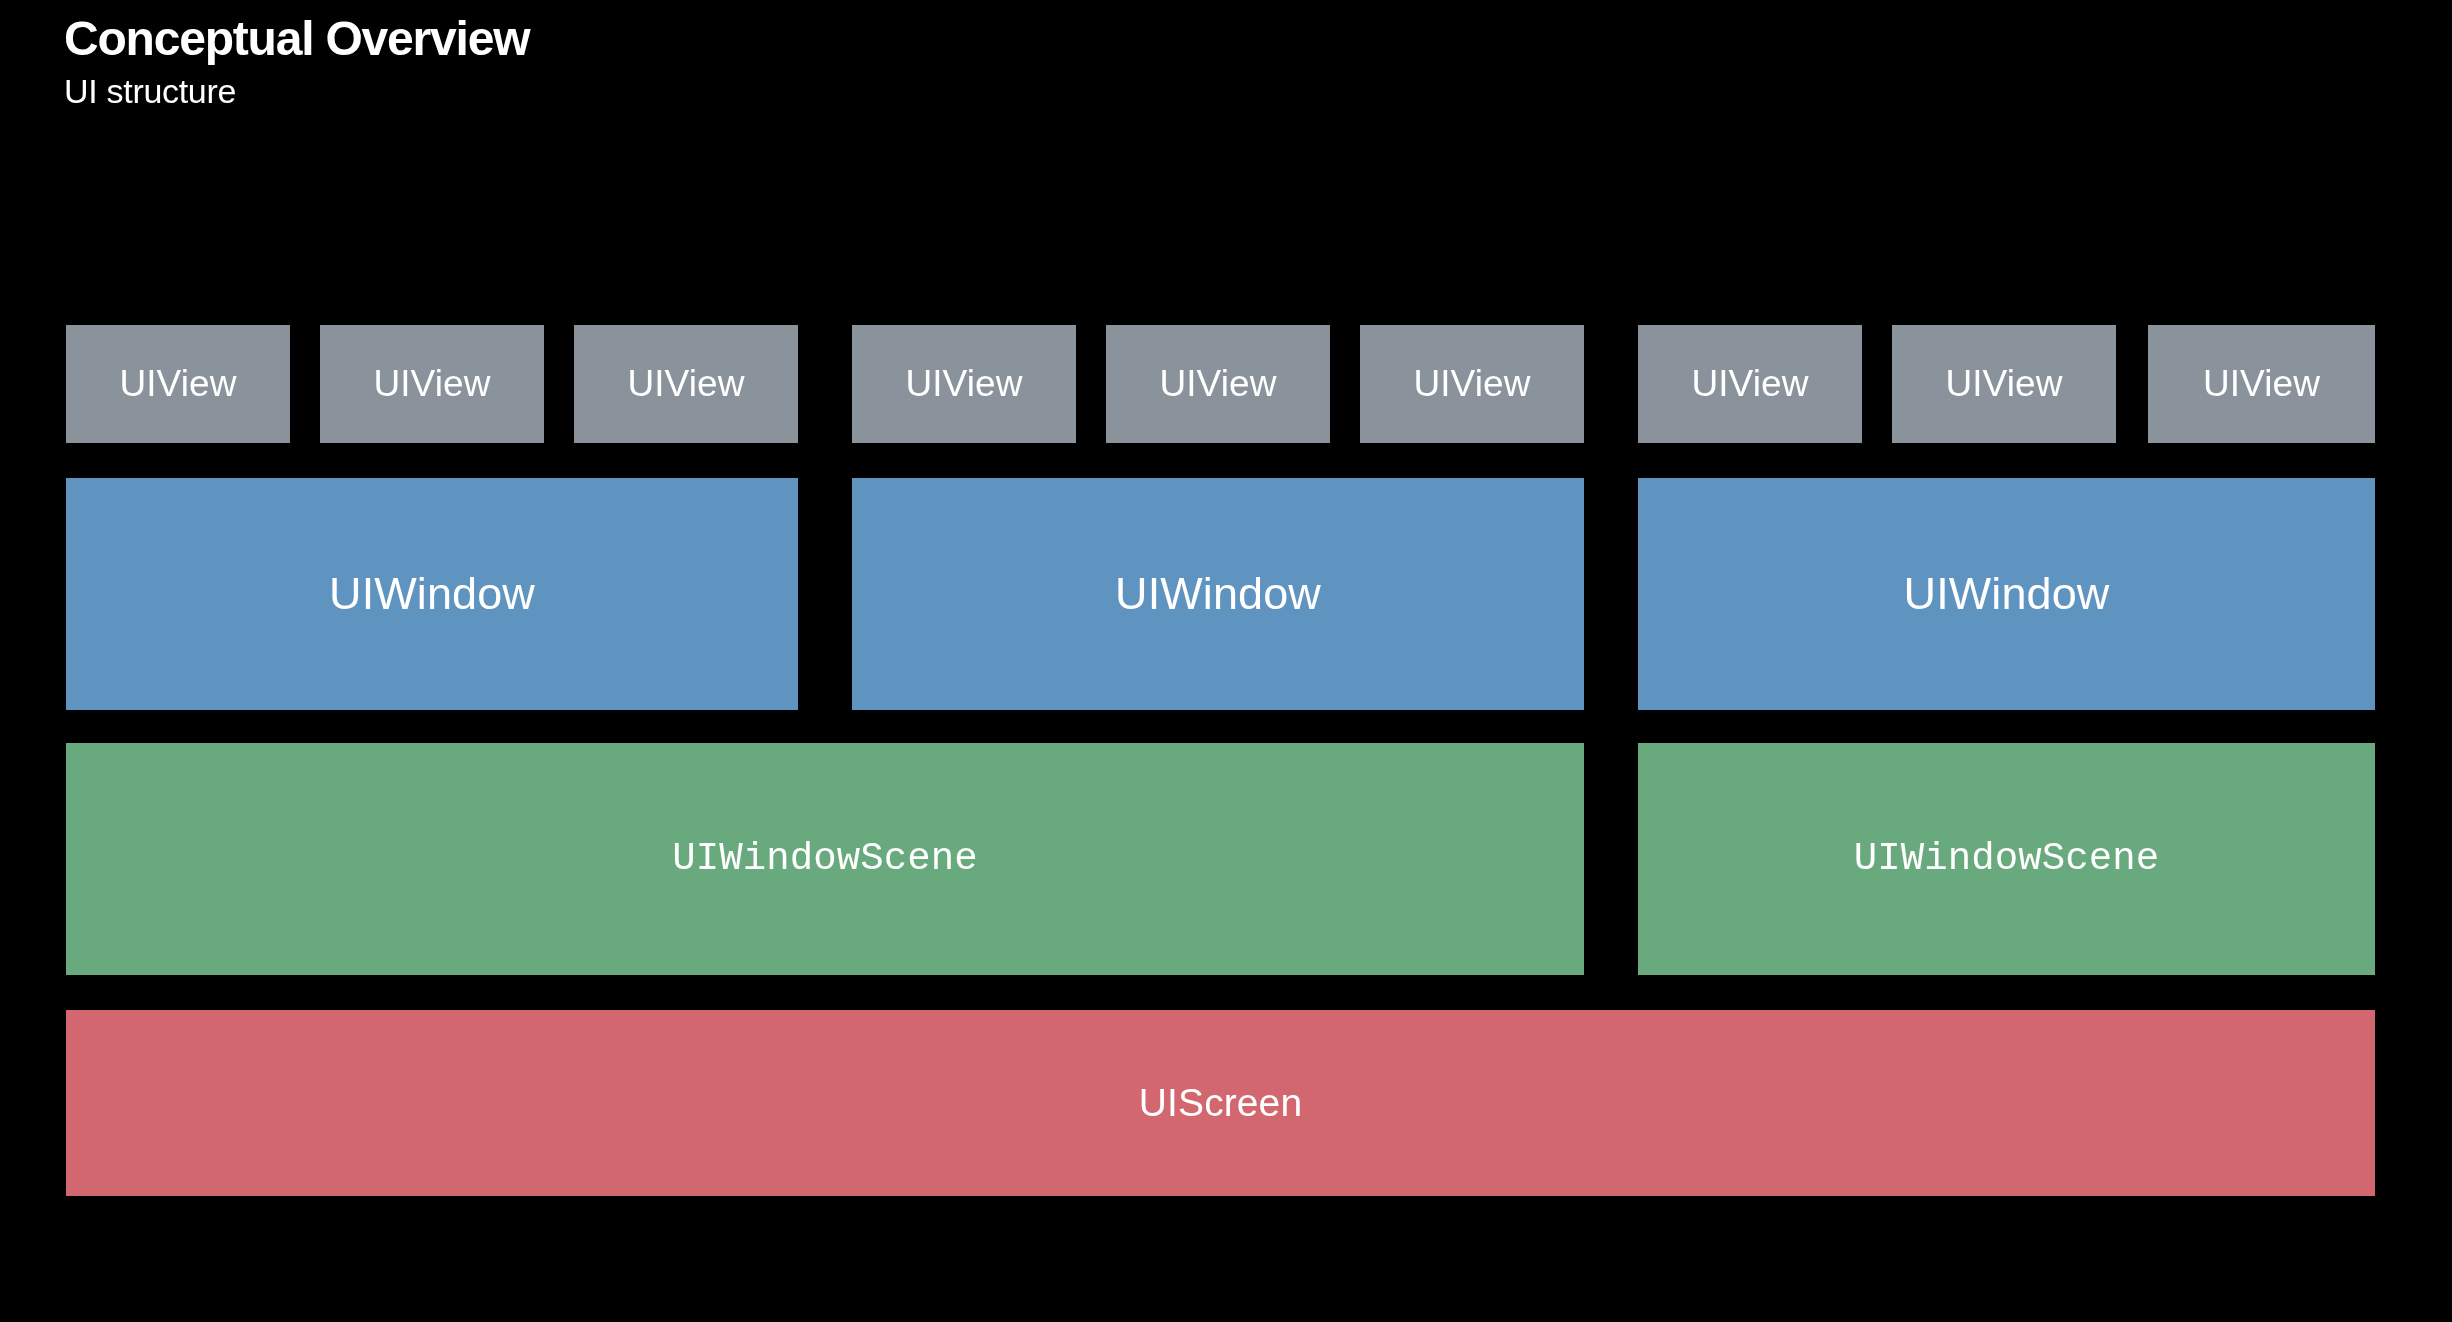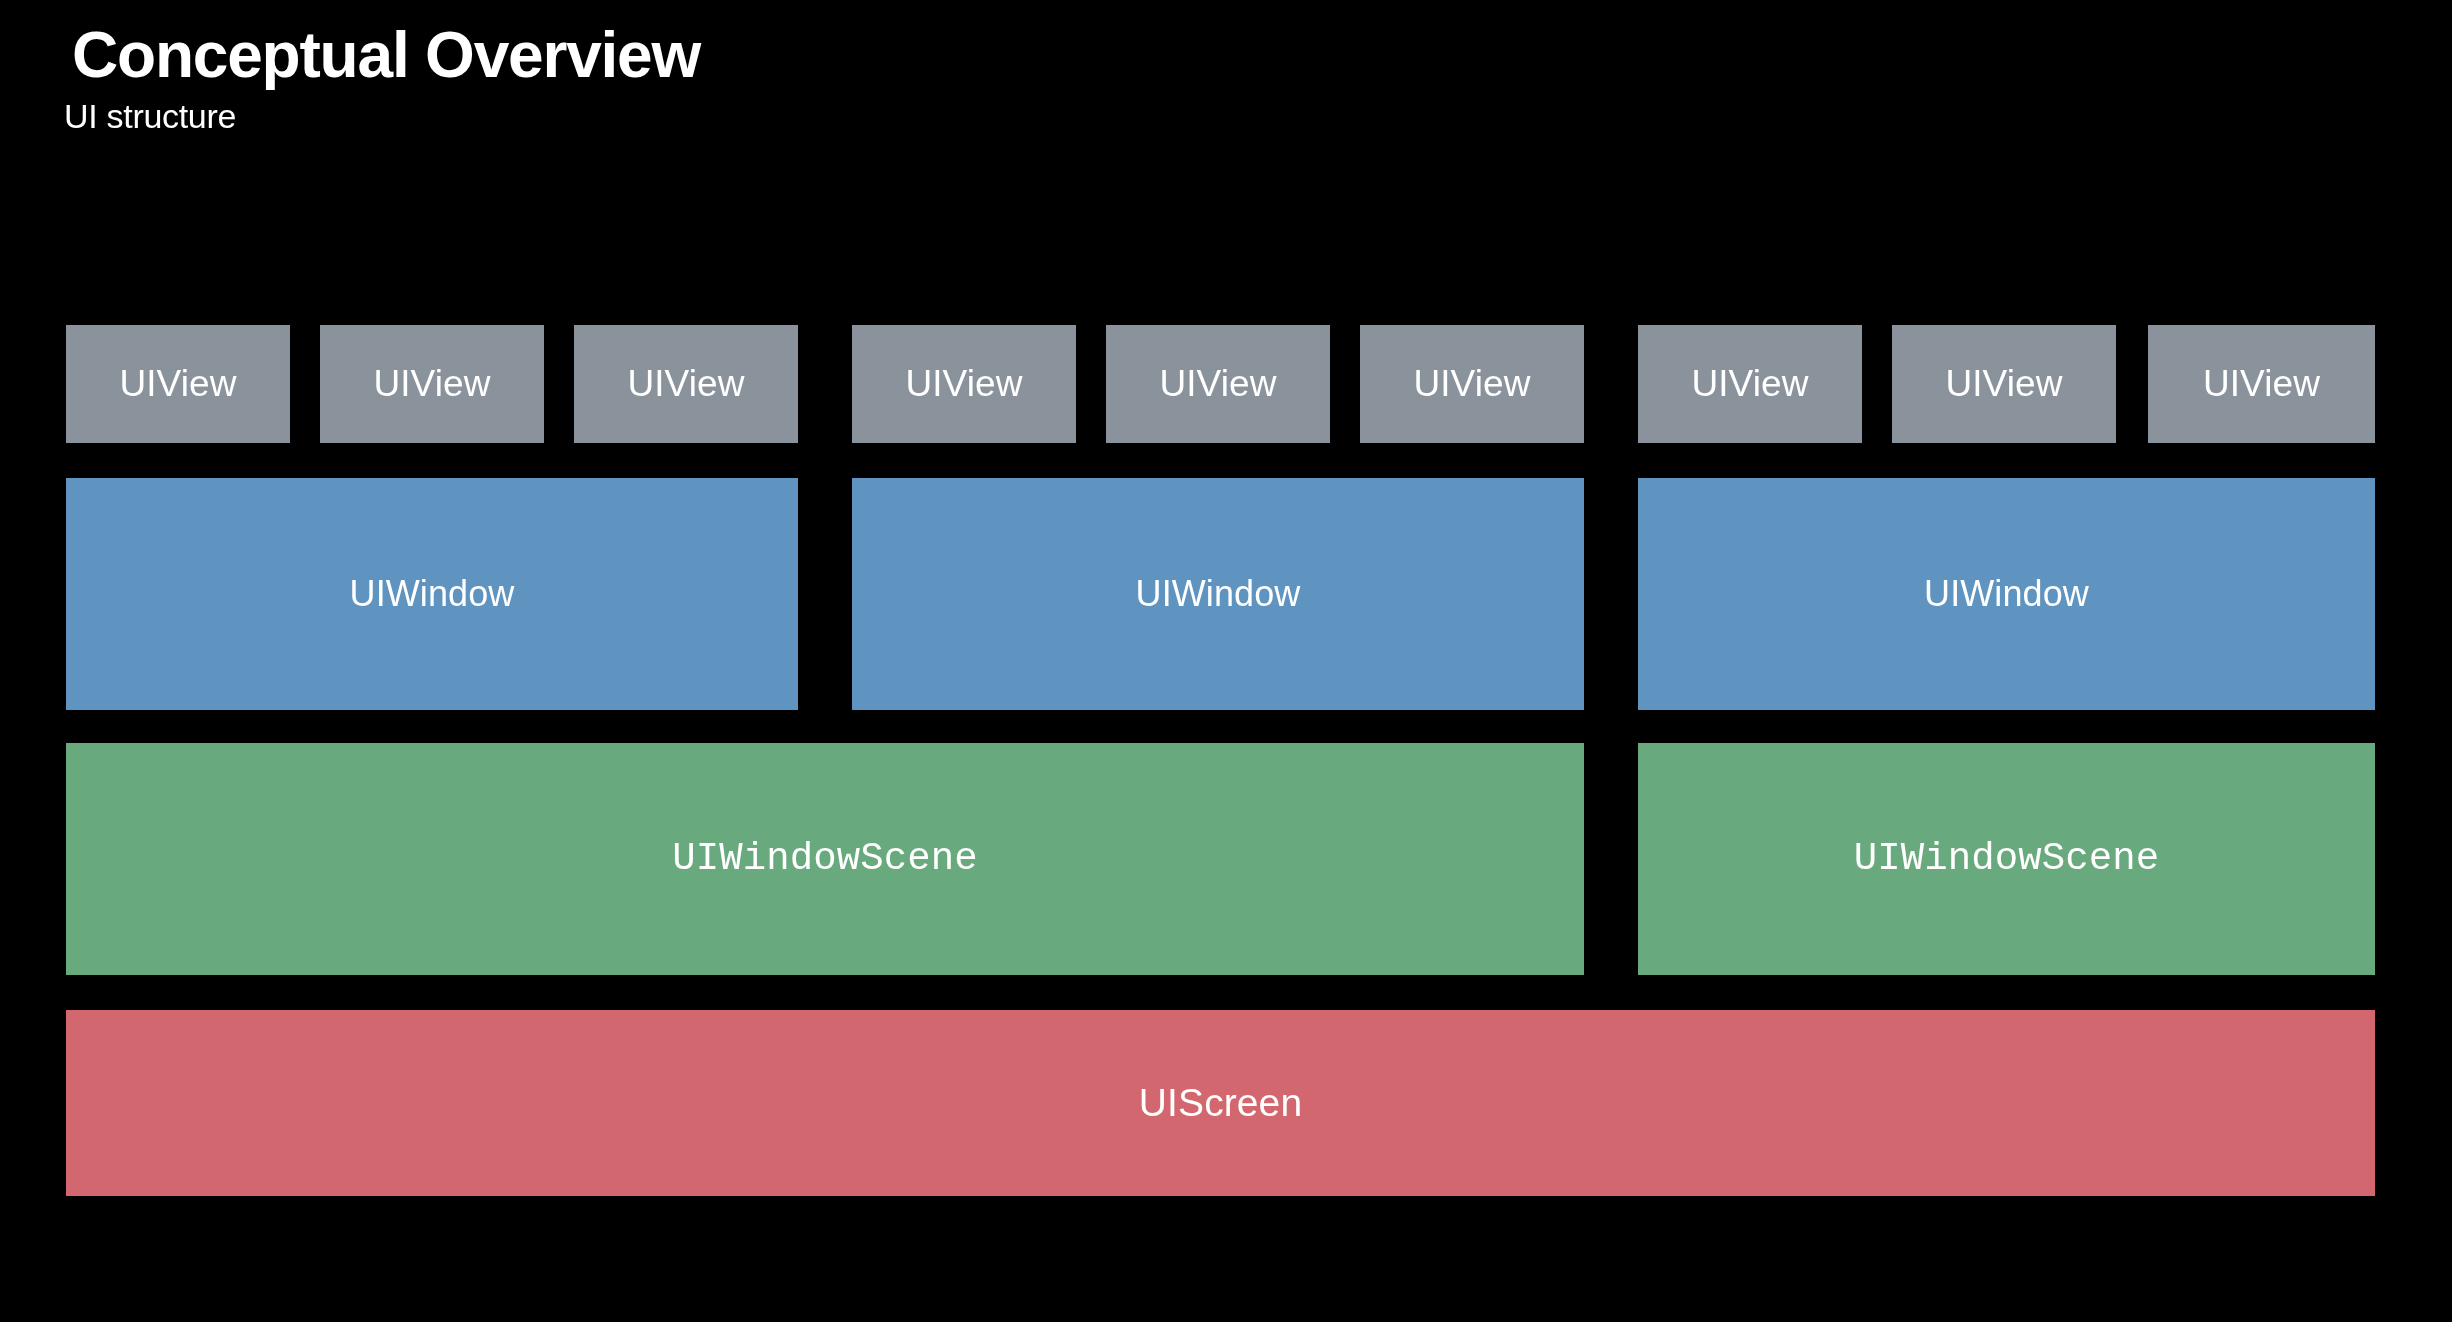--- a/index.html
+++ b/index.html
@@ -23,23 +23,23 @@
   }
 
   
   .header {
     position: absolute;
     left: 64px;
     top: 14px;
     width: 2300px;
   }
   .slide-title {
-    margin: 8px;
+    margin: 0;
     color: #ffffff;
-    font-size: 64px;
+    font-size: 48px;
     font-weight: 700;
     line-height: 1.06;
     letter-spacing: -1.2px;
     white-space: nowrap;
   }
   .slide-subtitle {
     margin: 8px 0 0 0;
     color: #ffffff;
     font-size: 34px;
     font-weight: 400;
@@ -67,21 +67,21 @@
     text-align: center;
     overflow: hidden;
   }
   .node-label {
     display: block;
     white-space: nowrap;
     letter-spacing: 0.1px;
   }
 
   .row-view .node-label       { font-size: 37px; font-weight: 400; }
-  .row-window .node-label     { font-size: 36px; font-weight: 400; }
+  .row-window .node-label     { font-size: 45px; font-weight: 400; }
   .row-scene .node-label      { font-size: 39px; font-weight: 400; font-family: Liberation Mono, monospace; }
   .row-screen .node-label     { font-size: 39px; font-weight: 400; }
 </style>
 </head>
 <body>
 
 <div id="slide">
 
   <div class="header">
     <h1 class="slide-title">Conceptual Overview</h1>

